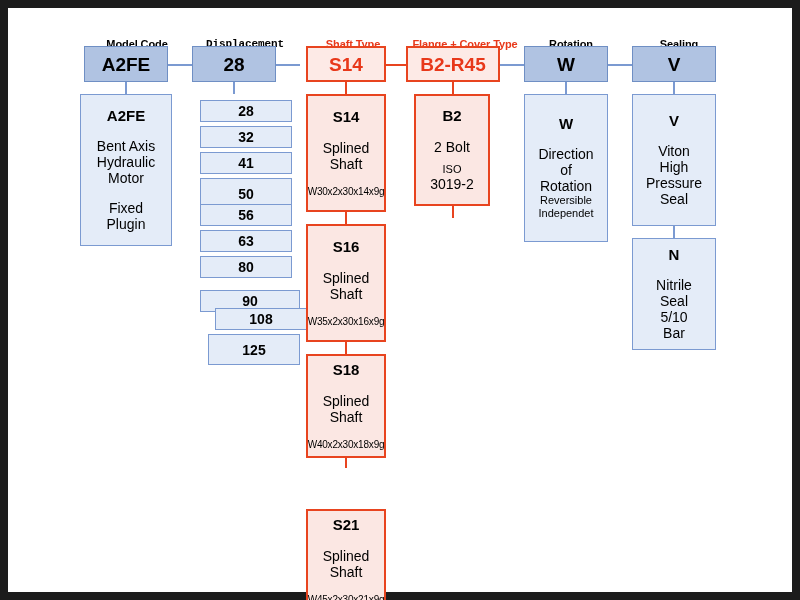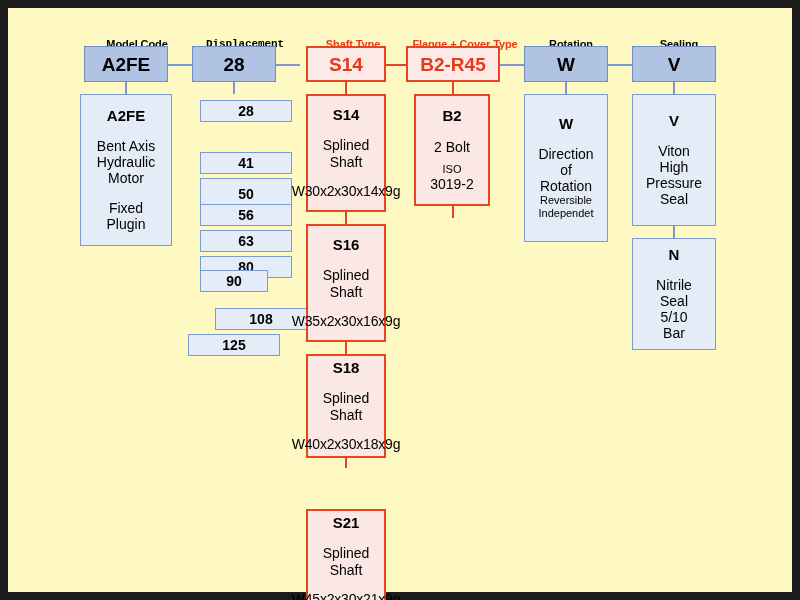--- a/index.html
+++ b/index.html
@@ -6,21 +6,21 @@
   body{
     width:800px;height:600px;
     background:#1c1c1c;
     font-family:"Liberation Sans", sans-serif;
     overflow:hidden;
   }
   #frame{
     position:absolute;
     left:8px;top:8px;
     width:784px;height:584px;
-    background:#fef9c3;
+    background:#ffffff;
     box-sizing:border-box;
     padding-left:16px;
   }
   #canvas{position:absolute;left:0;top:0;width:784px;height:584px;}
 
   .col-title{
     position:absolute;
     text-align:center;
     font-size:11px;
     font-weight:bold;
@@ -77,21 +77,21 @@
     color:#000;
     line-height:1.15;
   }
   .desc-sm{
     font-size:11px;
     color:#000;
     line-height:1.18;
     text-align:center;
   }
   .spec{
-    font-size:14px;
+    font-size:10px;
     color:#000;
     line-height:1.1;
     letter-spacing:-0.2px;
   }
   .disp-val{
     font-size:14px;
     font-weight:bold;
     color:#000;
     line-height:1;
   }
@@ -156,42 +156,45 @@
       <span class="desc">Hydraulic</span>
       <span class="desc">Motor</span>
       <div class="gap-md"></div>
       <span class="desc">Fixed</span>
       <span class="desc">Plugin</span>
     </div>
 
     <div class="box blue-body" style="left:192px;top:92px;width:92px;height:22px;">
       <span class="disp-val">28</span>
     </div>
+    <div class="box blue-body" style="left:192px;top:118px;width:92px;height:22px;">
+      <span class="disp-val">32</span>
+    </div>
     <div class="box blue-body" style="left:192px;top:144px;width:92px;height:22px;">
       <span class="disp-val">41</span>
     </div>
     <div class="box blue-body" style="left:192px;top:170px;width:92px;height:32px;">
       <span class="disp-val">50</span>
     </div>
     <div class="box blue-body" style="left:192px;top:196px;width:92px;height:22px;">
       <span class="disp-val">56</span>
     </div>
     <div class="box blue-body" style="left:192px;top:222px;width:92px;height:22px;">
       <span class="disp-val">63</span>
     </div>
     <div class="box blue-body" style="left:192px;top:248px;width:92px;height:22px;">
       <span class="disp-val">80</span>
     </div>
-    <div class="box blue-body" style="left:192px;top:262px;width:68px;height:22px;text-align:center;">
+    <div class="box blue-body" style="left:192px;top:282px;width:100px;height:22px;text-align:center;">
       <span class="disp-val">90</span>
     </div>
     <div class="box blue-body" style="left:207px;top:300px;width:92px;height:22px;">
       <span class="disp-val">108</span>
     </div>
-    <div class="box blue-body" style="left:180px;top:326px;width:92px;height:22px;">
+    <div class="box blue-body" style="left:200px;top:326px;width:92px;height:31px;">
       <span class="disp-val">125</span>
     </div>
 
     <div class="box red-body" style="left:298px;top:86px;width:80px;height:118px;">
       <span class="code">S14</span>
       <div class="gap-md"></div>
       <span class="desc">Splined</span>
       <span class="desc">Shaft</span>
       <div class="gap-md"></div>
       <span class="spec">W30x2x30x14x9g</span>

